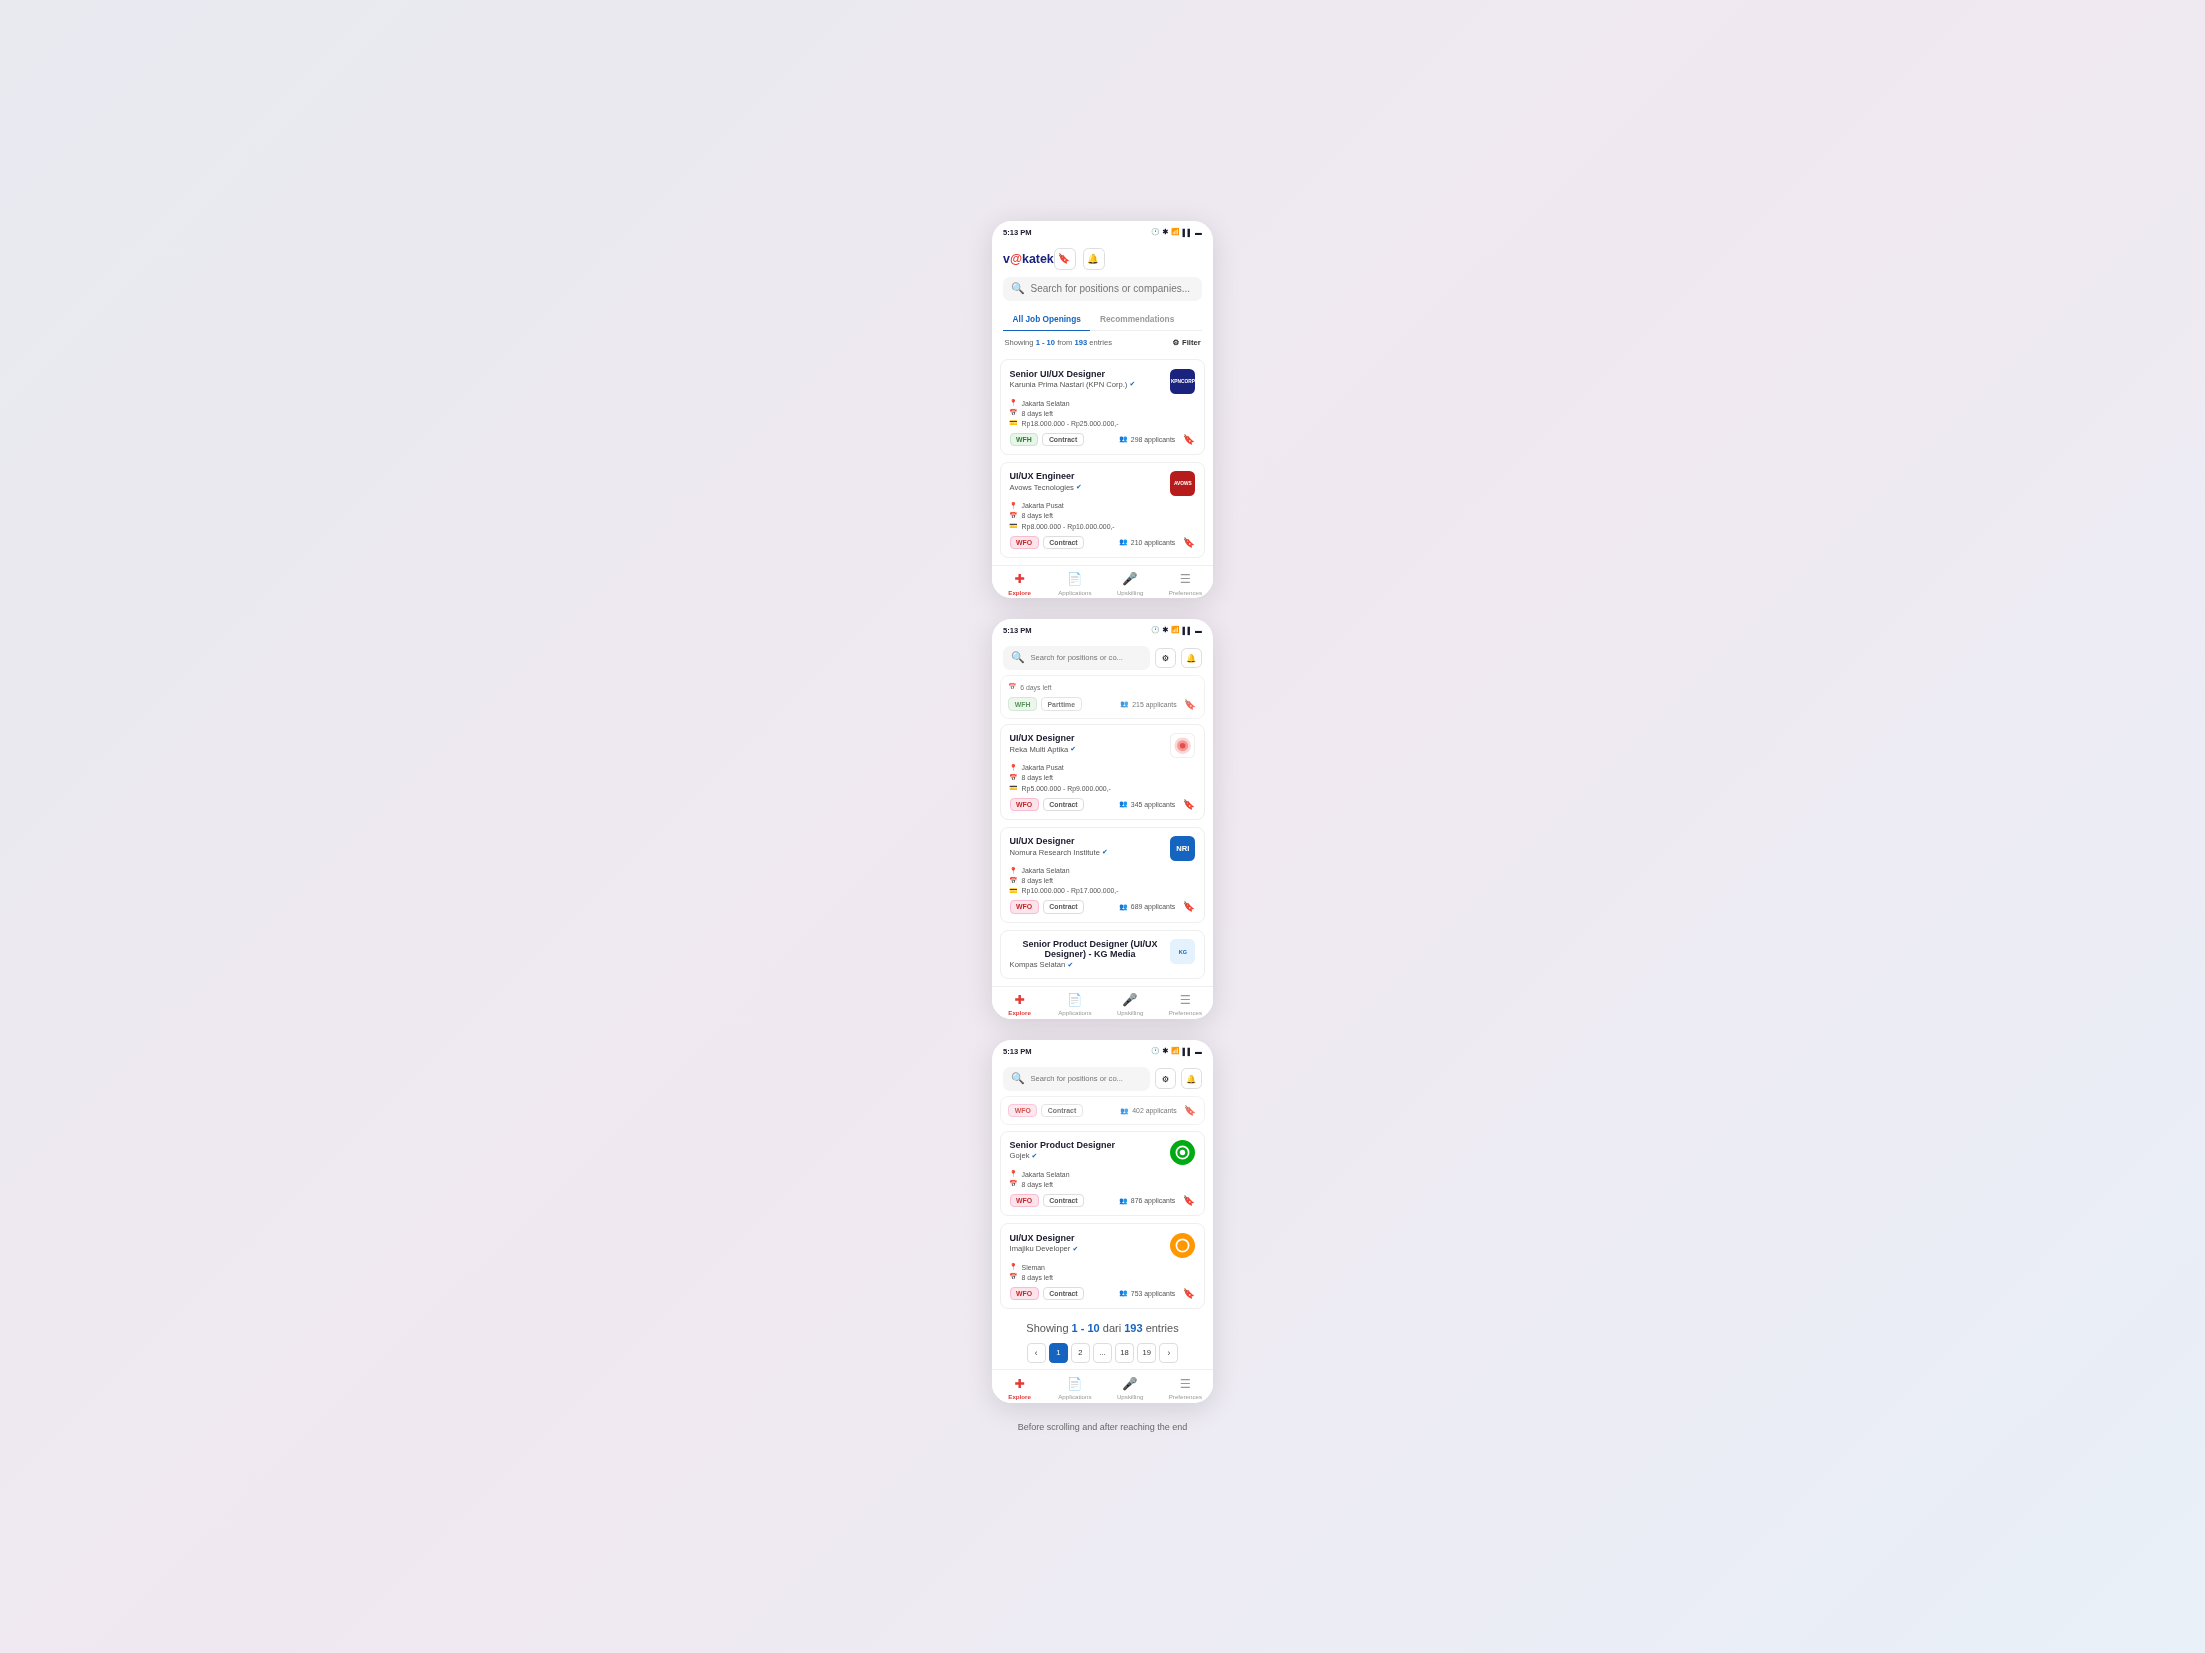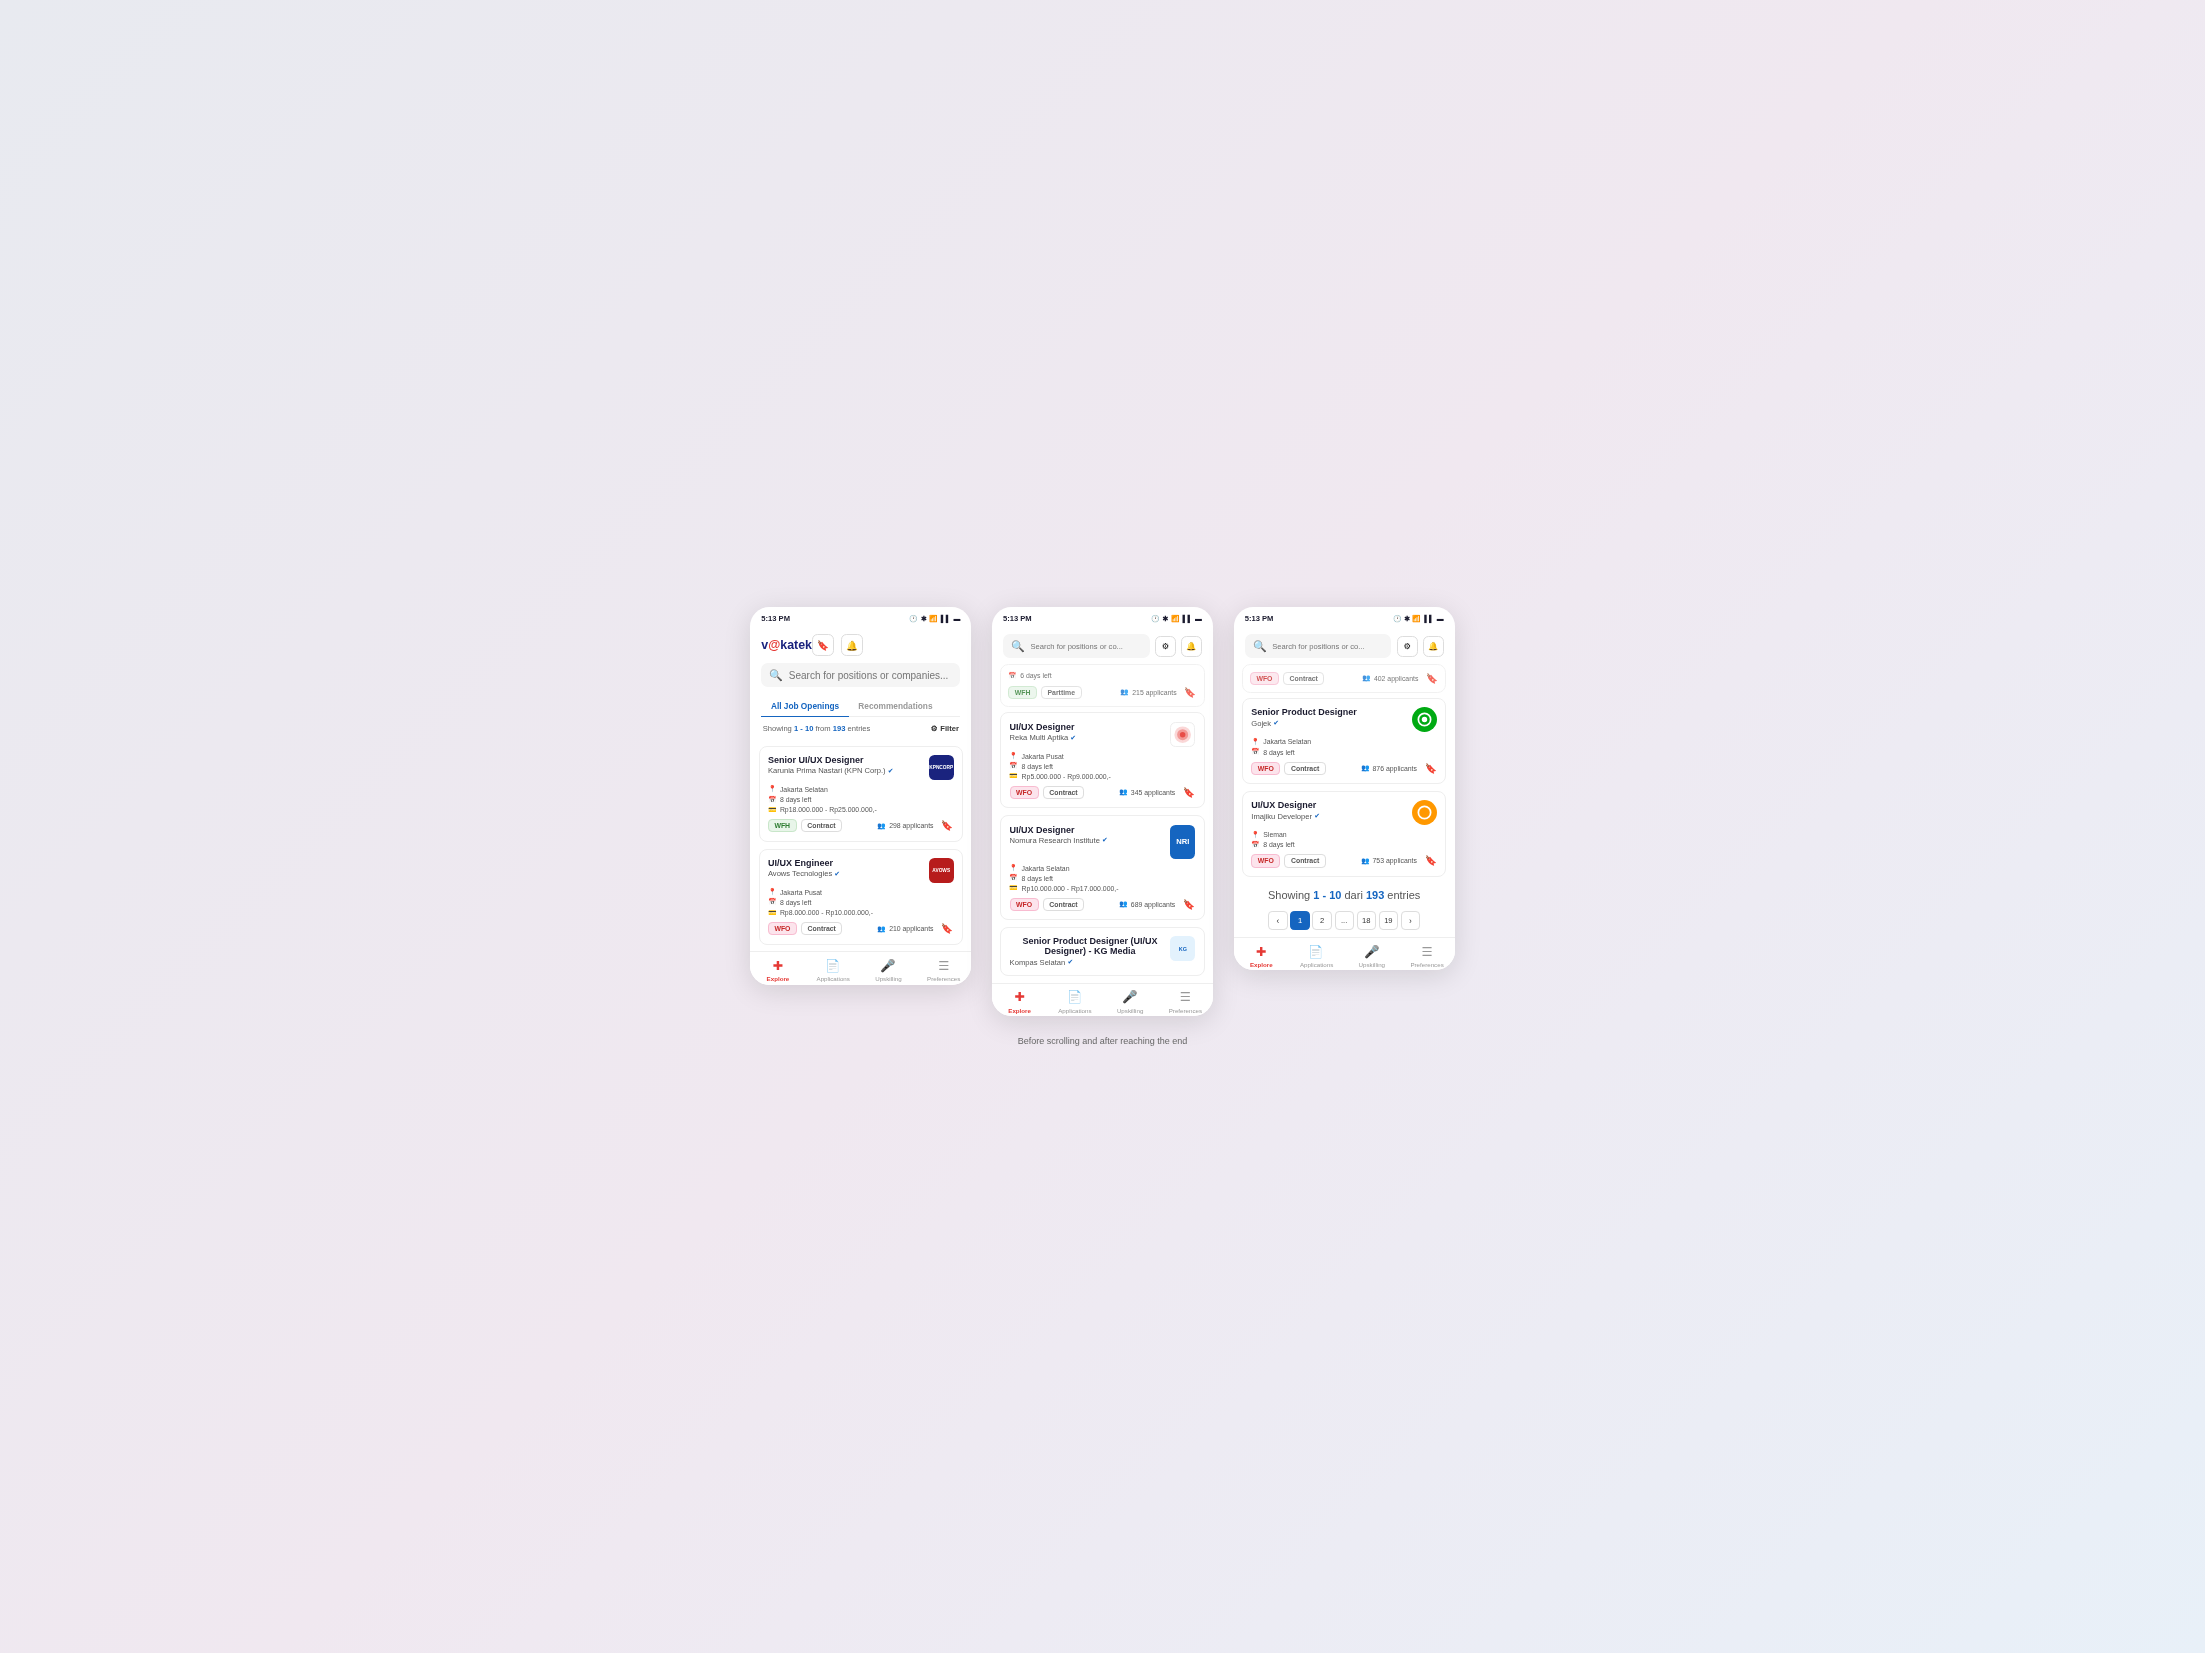--- a/index.html
+++ b/index.html
@@ -12,20 +12,21 @@
       justify-content: center;
       font-family: -apple-system, BlinkMacSystemFont, 'Segoe UI', sans-serif;
       padding: 27.6px 13.8px;
     }
     .screens-container {
       display: flex;
       gap: 20.7px;
       align-items: flex-start;
       justify-content: center;
       flex-wrap: wrap;
+      flex-direction: column;
     }
     .phone-frame {
       background: #fff;
       border-radius: 19.3px;
       width: 221px;
       box-shadow: 0 5.5px 27.6px rgba(0,0,0,0.12);
       overflow: hidden;
       display: flex;
       flex-direction: column;
     }
@@ -384,21 +385,21 @@
 
         <div class="job-card">
           <div class="job-card-top">
             <div>
               <div class="job-title">UI/UX Designer</div>
               <div class="company-name">
                 <span>Nomura Research Institute</span>
                 <span class="verified">✔</span>
               </div>
             </div>
-            <div style="width:25px;height:34px;border-radius:5.5px;background:#1565c0;color:#fff;font-size:7.6px;font-weight:800;display:flex;align-items:center;justify-content:center;">
+            <div style="width:25px;height:25px;border-radius:5.5px;background:#1565c0;color:#fff;font-size:7.6px;font-weight:800;display:flex;align-items:center;justify-content:center;">
               NRI
             </div>
           </div>
           <div class="job-meta">
             <div class="meta-item">
                 <span>📍</span>
                 <span>Jakarta Selatan</span>
               </div>
             <div class="meta-item">
                 <span>📅</span>

